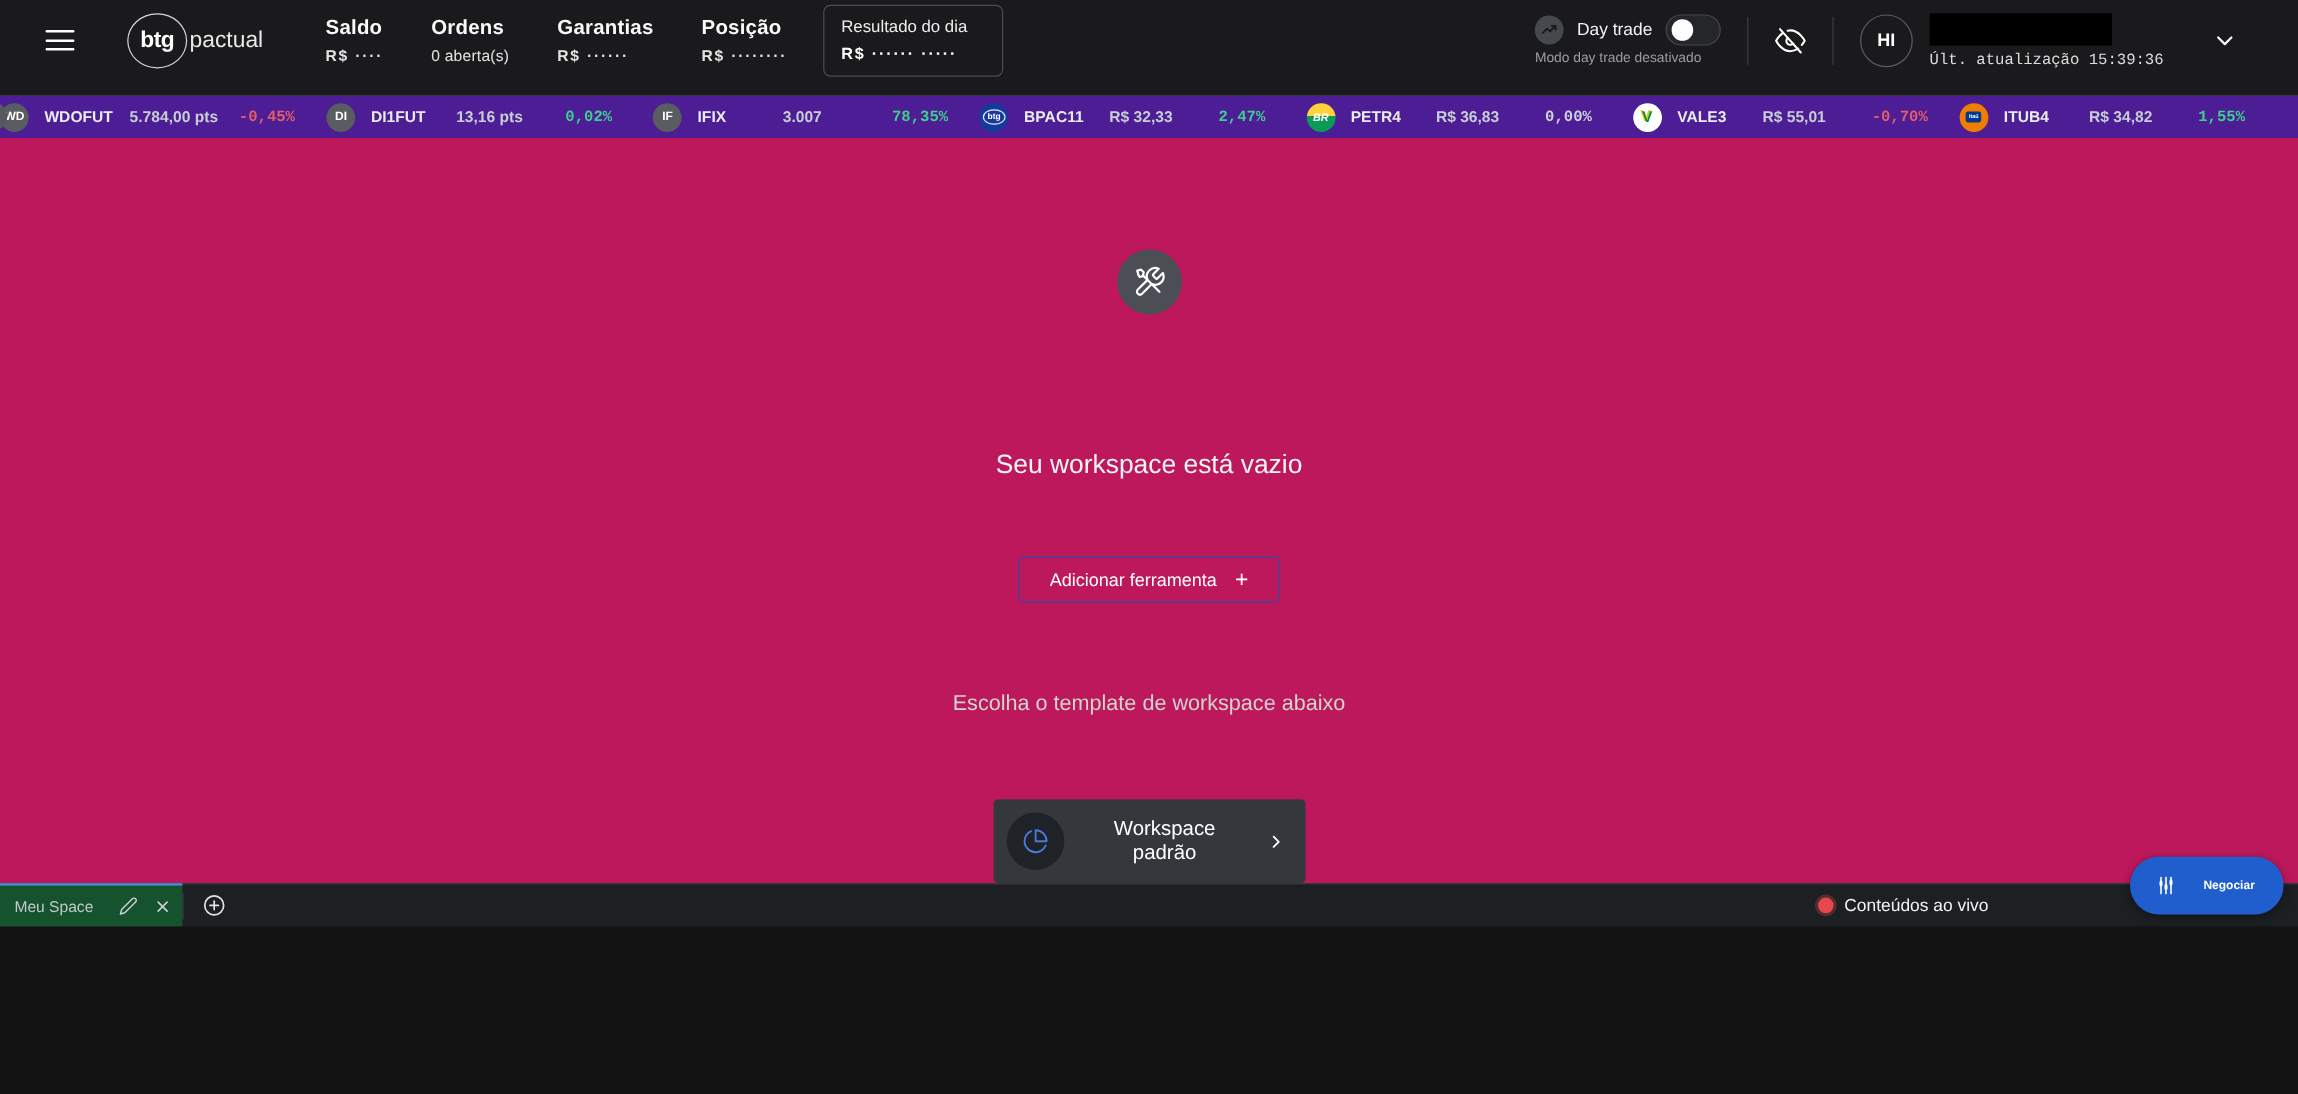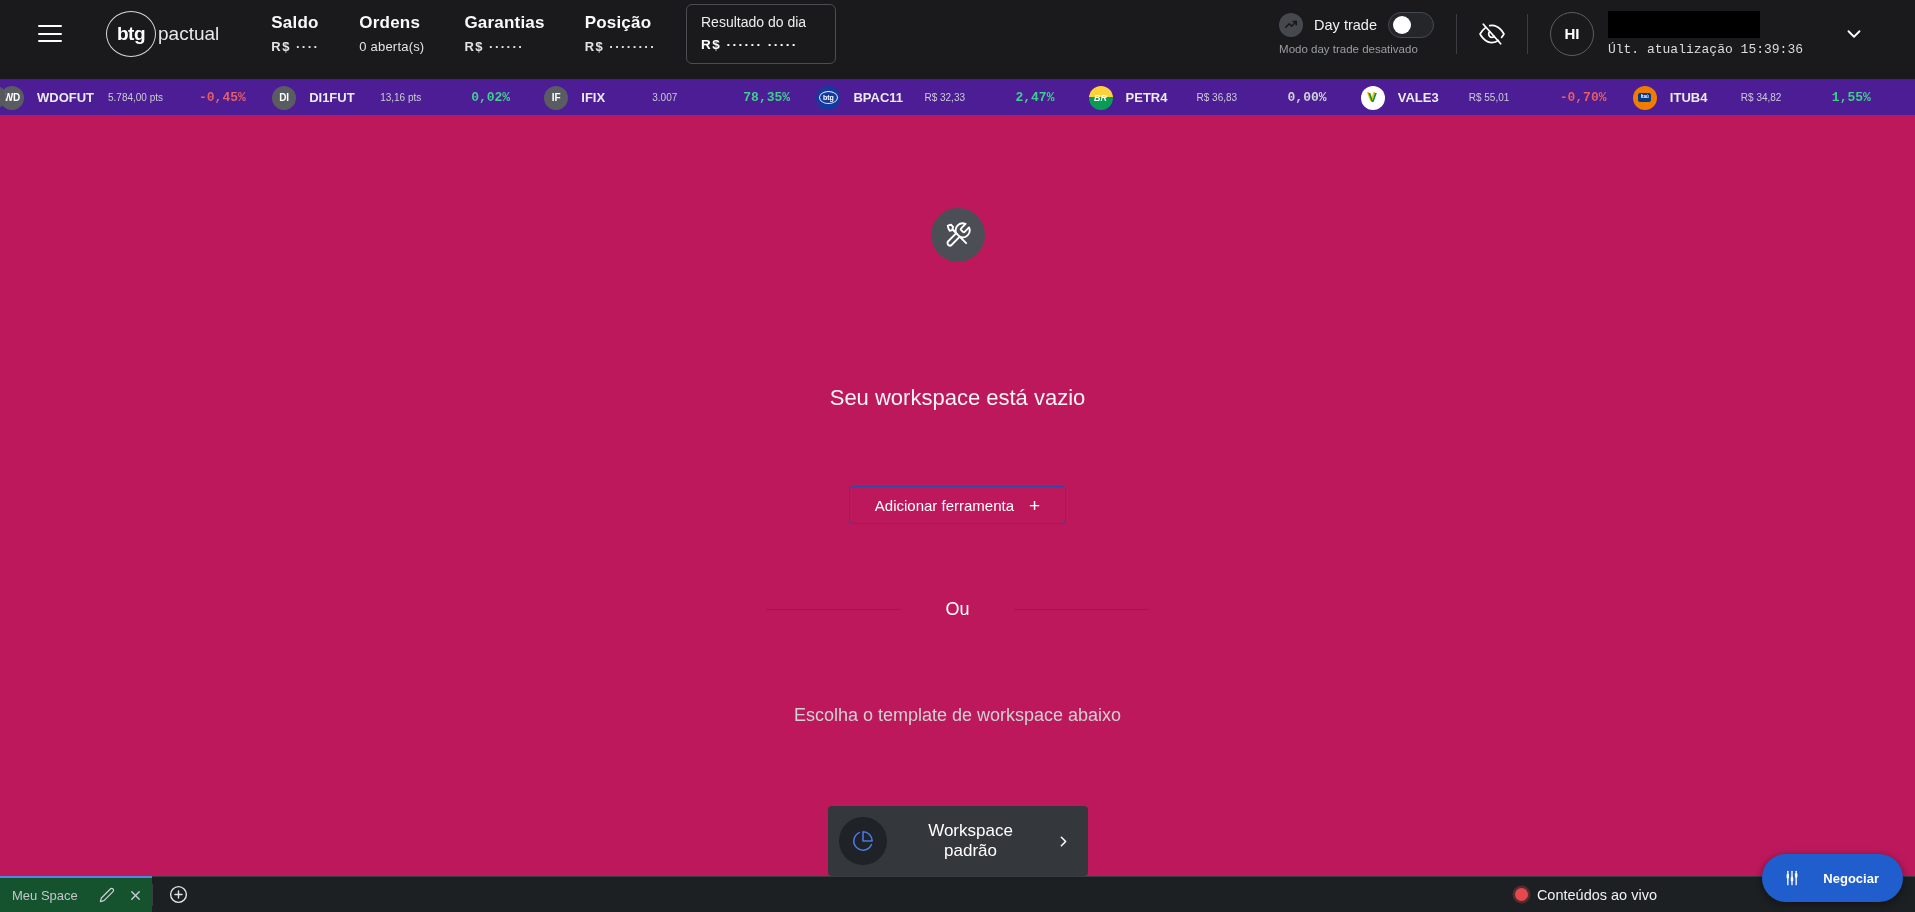--- a/index.html
+++ b/index.html
@@ -1,18 +1,18 @@
 <!DOCTYPE html>
 <html><head>
 <meta charset="utf-8">
 <style>
   * { margin:0; padding:0; box-sizing:border-box; }
   html,body { width:1915px; height:912px; overflow:hidden; background:#131314;
     font-family:"Liberation Sans", sans-serif; -webkit-font-smoothing:antialiased; }
-  .app { width:1915px; height:912px; display:flex; flex-direction:column; position:relative; }
+  .app { width:1915px; height:772px; display:flex; flex-direction:column; position:relative; }
 
   
   header { height:80px; background:#1a1a1c; border-bottom:1px solid #32363b;
     display:flex; align-items:center; padding:0 50px 12px 38px; flex:0 0 auto; }
   .burger { width:24px; height:17px; display:flex; flex-direction:column; justify-content:space-between;
     background:none; border:none; cursor:pointer; }
   .burger span { display:block; height:2px; background:#fff; border-radius:1px; }
   .logo { display:flex; align-items:center; margin-left:44px; color:#fff; }
   .logo-circle { width:50px; height:46px; border:1.6px solid #d8d8d8; border-radius:50%;
     display:flex; align-items:center; justify-content:center; font-weight:700; font-size:19px; letter-spacing:-0.5px; }
@@ -59,21 +59,21 @@
   .tk-btg  { background:#16399e; }
   .tk-btg i { font-style:normal; font-size:7px; font-weight:700; border:1px solid rgba(255,255,255,.9);
     border-radius:50%; padding:2px 3px; line-height:1; }
   .tk-petr { background:linear-gradient(#ffd23b 0 46%, #0a9b57 46% 100%); font-size:9px; font-style:italic; }
   .tk-vale { background:#fff; color:#00924a; font-size:13px;
     text-shadow:-1.5px -1px 0 #f5c400; font-weight:800; }
   .tk-itub { background:#f07d00; }
   .tk-itub i { font-style:normal; background:#003a8c; color:#fff; font-size:4.5px;
     border-radius:2px; padding:2px 2.5px; line-height:1; }
   .tk-sym { font-size:13px; font-weight:600; color:#e9ecef; min-width:58px; }
-  .tk-val { font-size:10px; color:#c9ced4; min-width:78px; }
+  .tk-val { font-size:13px; color:#c9ced4; min-width:78px;font-weight:bold; }
   .tk-chg { font-size:13px; font-weight:600;font-family:Liberation Mono, monospace; }
   .up { color:#3ecf8e; } .down { color:#e25f6a; } .neutral { color:#ced3d9; }
 
   
   main { flex:1 1 auto; display:flex; flex-direction:column; align-items:center; background:#be185d;justify-content:space-between; }
   .tools-circle { margin-top:93px; width:54px; height:54px; border-radius:50%; background:#4b4f55;
     display:flex; align-items:center; justify-content:center; }
   .es-title { margin-top:88px; font-size:22px; color:#f4f4f4; font-weight:400; }
   .es-desc { margin-top:37px; font-size:17px; color:#d8d8d8; font-weight:300; }
   .add-btn { margin-top:40px; height:38px; padding:0 25px; background:transparent;
@@ -99,21 +99,21 @@
   .space-tab-label { font-size:13px; color:#c3c7cb; flex:1 1 auto; }
   .tab-icon-btn { background:none; border:none; cursor:pointer; display:flex; padding:0; }
   .foot-div { width:1px; height:22px; background:#3a3d40; }
   .plus-btn { background:none; border:none; cursor:pointer; display:flex; margin-left:15px; }
   .live { position:absolute; right:258px; top:50%; transform:translateY(-50%);
     display:flex; align-items:center; gap:9px; cursor:pointer; }
   .live-dot { width:13px; height:13px; border-radius:50%; background:#e5484d;
     box-shadow:0 0 0 2.5px rgba(229,72,77,.28); }
   .live-label { font-size:14.5px; color:#f2f2f2; }
   .negociar { position:absolute; right:12px; bottom:10px; height:48px; padding:0 24px 0 20px;
-    background:#1f5ecc; border:none; border-radius:26px; color:#fff; font-size:13px; font-weight:600;
+    background:#1f5ecc; border:none; border-radius:26px; color:#fff; font-size:10px; font-weight:600;
     font-family:inherit; display:flex; align-items:center; gap:21px; cursor:pointer;
     box-shadow:0 2px 8px rgba(0,0,0,.45); }
 </style>
 </head>
 <body>
 
 <div class="app">
 
   <header>
     <button class="burger" aria-label="menu">
@@ -261,25 +261,20 @@
       </svg>
     </div>
 
     <h1 class="es-title">Seu workspace está vazio</h1>
 
     <button class="add-btn">
       <span>Adicionar ferramenta</span>
       <span class="add-plus">+</span>
     </button>
 
-    <div class="ou-row">
-      <span class="ou-line"></span>
-      <span class="ou-text">Ou</span>
-      <span class="ou-line"></span>
-    </div>
 
     <p class="tpl-prompt">Escolha o template de workspace abaixo</p>
 
     <button class="tpl-card">
       <span class="tpl-icon-circle">
         <svg width="22" height="22" viewBox="0 0 24 24" fill="none" stroke="#4b79e4" stroke-width="1.7" stroke-linecap="round" stroke-linejoin="round">
           <path d="M21.21 15.89A10 10 0 1 1 8 2.83"></path>
           <path d="M22 12A10 10 0 0 0 12 2v10z"></path>
         </svg>
       </span>

